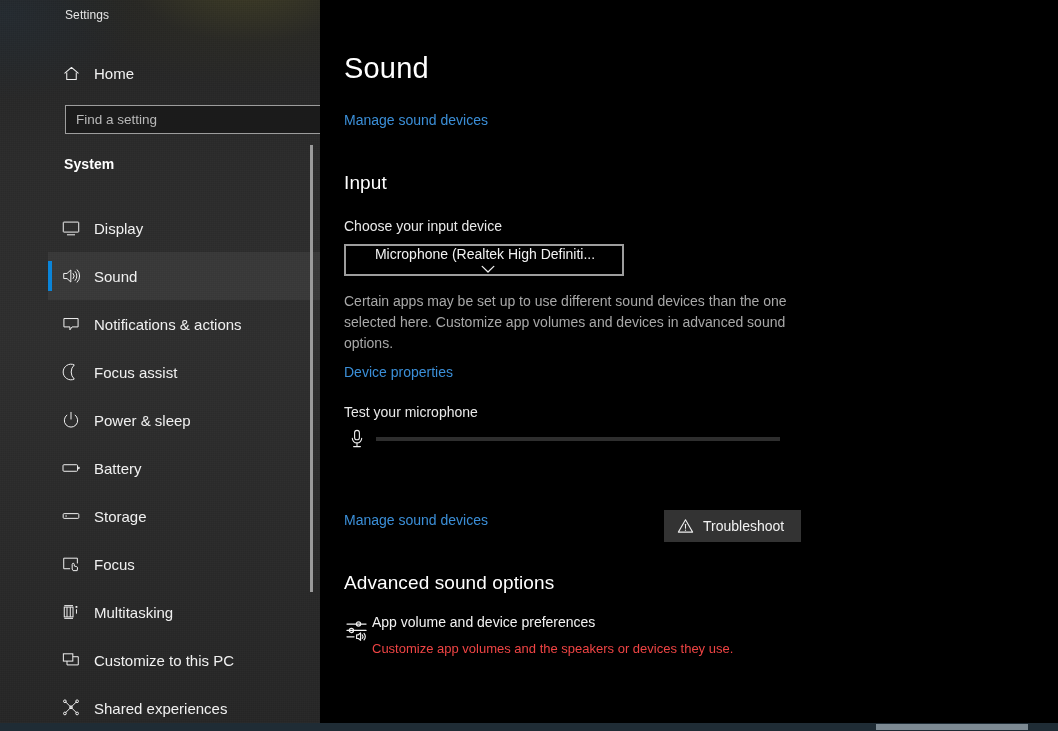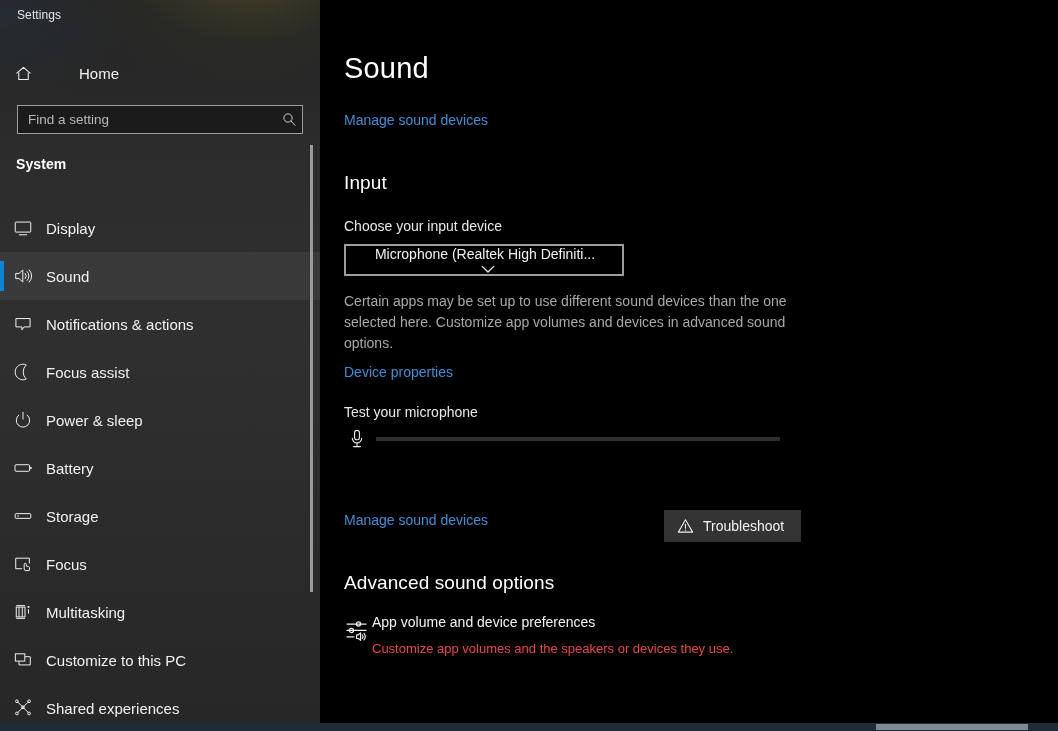--- a/index.html
+++ b/index.html
@@ -25,20 +25,21 @@
   #sidebar {
     position: relative;
     width: 320px;
     height: 731px;
     flex: 0 0 320px;
     background:
       radial-gradient(ellipse 260px 150px at 78% -4%, rgba(92,88,40,0.55) 0%, rgba(60,58,34,0.18) 48%, rgba(0,0,0,0) 78%),
       radial-gradient(ellipse 180px 120px at 2% 2%, rgba(36,48,58,0.55) 0%, rgba(0,0,0,0) 72%),
       linear-gradient(180deg, #232323 0%, #2b2b2b 22%, #2e2e2e 46%, #2a2a2a 72%, #262626 100%);
     overflow: hidden;
+    padding-left: 48px;
   }
   
   #sidebar::after {
     content: "";
     position: absolute;
     inset: 0;
     pointer-events: none;
     background-image:
       repeating-linear-gradient(0deg, rgba(255,255,255,0.012) 0px, rgba(255,255,255,0.012) 1px, rgba(0,0,0,0.012) 1px, rgba(0,0,0,0.012) 2px),
       repeating-linear-gradient(90deg, rgba(255,255,255,0.010) 0px, rgba(255,255,255,0.010) 1px, rgba(0,0,0,0.010) 1px, rgba(0,0,0,0.010) 2px);
@@ -58,21 +59,20 @@
 
   .nav-home {
     position: absolute;
     left: 0;
     top: 56px;
     width: 320px;
     height: 34px;
     display: flex;
     align-items: center;
     cursor: default;
-    gap: 33px;
   }
   .nav-home .ico { width: 46px; display: flex; justify-content: center; align-items: center; }
   .nav-home .lbl { font-size: 15px; color: #f2f2f2; }
 
   .search-wrap {
     position: absolute;
     left: 17px;
     top: 105px;
     width: 286px;
     height: 29px;

